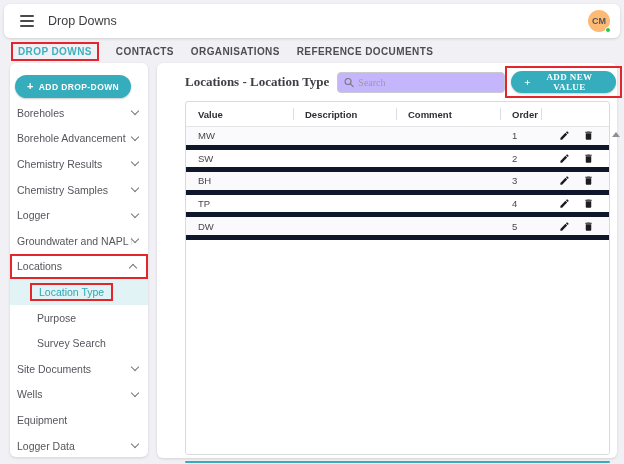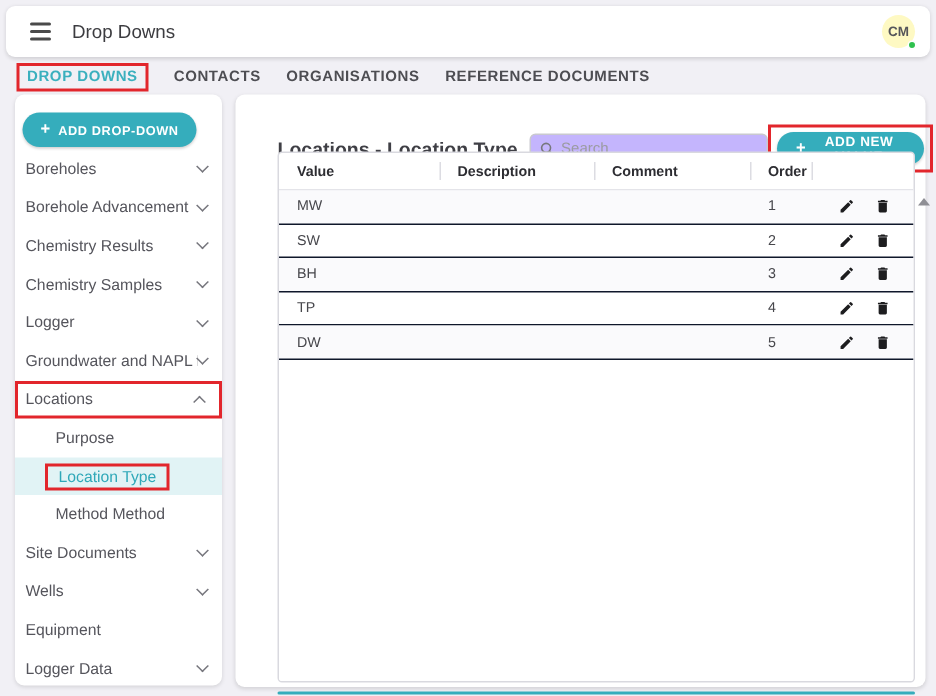--- a/index.html
+++ b/index.html
@@ -5,21 +5,21 @@
   * { margin:0; padding:0; box-sizing:border-box; }
   html,body { width:624px; height:464px; }
   body { font-family:"Liberation Sans", sans-serif; background:#f1f0f5; position:relative; overflow:hidden; color:#47474c; }
 
   
   .topbar { position:absolute; left:4px; top:4px; width:616px; height:34px; background:#fff;
             border-radius:6px; box-shadow:0 1px 3px rgba(0,0,0,.14); display:flex; align-items:center; padding:0 10px 0 16px; }
   .hamburger { width:14px; display:flex; flex-direction:column; gap:3px; cursor:pointer; }
   .hamburger span { display:block; height:1.7px; background:#4a4a4a; border-radius:1px; }
   .apptitle { margin-left:14px; font-size:12.5px; font-weight:500; color:#3c3c40; }
-  .avatar { margin-left:auto; position:relative; width:22px; height:22px; border-radius:50%; background:#fef9c3;
+  .avatar { margin-left:auto; position:relative; width:22px; height:22px; border-radius:50%; background:#fdba74;
             display:flex; align-items:center; justify-content:center; font-size:9px; font-weight:700; color:#55555a; }
   .presence { position:absolute; right:-1px; bottom:-1px; width:6px; height:6px; border-radius:50%;
               background:#2fc14e; border:1px solid #fff; }
 
   
   .tabs { position:absolute; left:11px; top:40px; height:22px; display:flex; align-items:center; gap:17px; }
   .tab { font-size:10px; font-weight:700; letter-spacing:.4px; color:#4d4d52; cursor:pointer; white-space:nowrap; }
   .tab.active { color:#3bb0be; }
   .tab.ann { border:2px solid #e2262c; padding:2px 5px; }
 
@@ -42,37 +42,37 @@
   .nav-row .lbl { flex:1; white-space:nowrap; overflow:hidden; }
   .nav-row.child { padding-left:27px; }
   .nav-row.selected { background:#e1f3f5; color:#2fa8b8; }
   .nav-row.ann-row { border:2px solid #e2262c; padding-left:5px; }
   .lbl-ann { border:2px solid #e2262c; padding:1px 7px; margin-left:-7px; }
   .chev { width:6px; height:6px; border-right:1.4px solid #75757c; border-bottom:1.4px solid #75757c; flex:none; }
   .chev.down { transform:rotate(45deg); margin-top:-3px; }
   .chev.up   { transform:rotate(-135deg); margin-top:3px; }
 
   
-  .content-head { position:absolute; left:0; right:0; top:17px; height:38px; display:flex; align-items:center; padding-left:28px; }
+  .content-head { position:absolute; left:0; right:0; top:0; height:38px; display:flex; align-items:center; padding-left:28px;font-family:Liberation Serif, serif; }
   .page-title { font-size:13px; font-weight:600; color:#3f3f45; white-space:nowrap; }
   .searchbox { margin-left:8px; width:188px; height:21px; border:1px solid #c9c9cf; border-radius:4px; background:#c4b5fd;
                display:flex; align-items:center; padding:0 6px; gap:4px; }
   .searchbox input { border:none; outline:none; width:100%; font-family:inherit; font-size:10px; color:#47474c; background:transparent; }
   .searchbox input::placeholder { color:#9b9ba1; }
   .ann-btn-wrap { margin-left:auto; margin-right:-5px; border:2px solid #e2262c; padding:3px 4px; }
   .btn-addval { height:22px; padding:0 13px; font-size:9px; border-radius:12px; }
 
   
   .table { position:absolute; left:28px; top:38px; width:425px; height:354px; border:1px solid #d9d9df; border-radius:3px;
            background:#fff; overflow:hidden; display:flex; flex-direction:column; }
   .trow { display:grid; grid-template-columns:107px 103px 104px 41px 1fr; align-items:center; }
   .thead { height:25px; font-size:9.5px; font-weight:700; color:#2d2d32; border-bottom:1px solid #e4e4e9; }
   .thead .cell { position:relative; padding-left:12px; height:100%; display:flex; align-items:center;text-align:center; }
   .thead .cell + .cell::before { content:""; position:absolute; left:0; top:6px; height:12px; width:1px; background:#dcdce2; }
-  .tbody-row { height:22.6px; font-size:9.5px; color:#47474c; border-bottom:1px solid #0f172a; }
+  .tbody-row { height:22.6px; font-size:9.5px; color:#47474c; border-bottom:5px solid #0f172a; }
   .tbody-row:nth-child(even) { background:#fafafc; }
   .tbody-row .cell { padding-left:12px; }
   .actions { display:flex; align-items:center; gap:12px; padding-left:17px; }
   .iconbtn { background:none; border:none; cursor:pointer; width:12px; height:12px; display:flex; align-items:center; justify-content:center; padding:0; }
   .filler { flex:1; background:#fff; }
 
   
   .scroll-up { position:absolute; left:455px; top:69px; width:0; height:0;
                border-left:4px solid transparent; border-right:4px solid transparent; border-bottom:5px solid #8f8f95; }
   .hscroll { position:absolute; left:185px; top:461px; width:425px; height:2px; background:#35adbc; border-radius:2px; }
@@ -127,28 +127,28 @@
         <i class="chev down"></i>
       </li>
     <li class="nav-row">
       <span class="lbl">Groundwater and NAPL Levels</span>
         <i class="chev down"></i>
       </li>
     <li class="nav-row ann-row">
       <span class="lbl">Locations</span>
         <i class="chev up"></i>
       </li>
+    <li class="nav-row child selected">
+      <span class="lbl-ann">Location Type</span>
+      </li>
     <li class="nav-row child">
       <span class="lbl">Purpose</span>
       </li>
-    <li class="nav-row child selected">
-      <span class="lbl-ann">Location Type</span>
-      </li>
     <li class="nav-row child">
-      <span class="lbl">Method Method</span>
+      <span class="lbl">Survey Search</span>
       </li>
     <li class="nav-row">
       <span class="lbl">Site Documents</span>
         <i class="chev down"></i>
       </li>
     <li class="nav-row">
       <span class="lbl">Wells</span>
         <i class="chev down"></i>
       </li>
     <li class="nav-row">

